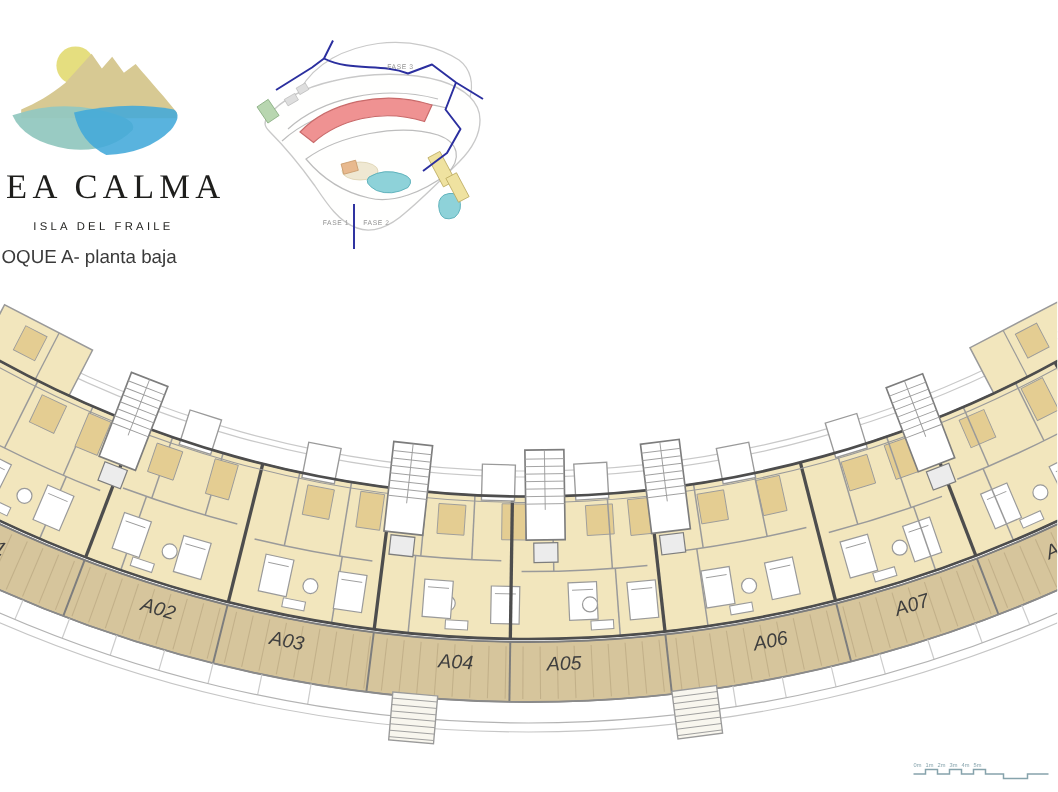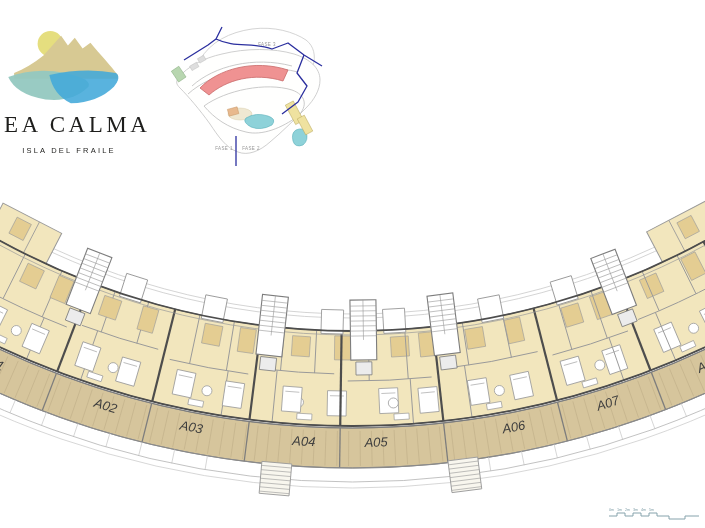--- a/index.html
+++ b/index.html
@@ -24,20 +24,21 @@
 
   <svg class="logo-svg" width="118" height="90" viewBox="0 0 120 92">
     <circle cx="45" cy="16" r="13" fill="#e5de7f"></circle>
     <path d="M8,46 C18,42 28,36 38,28 L56,8 L63,18 L70,10 L78,21 L86,15 C96,27 108,40 114,48 L114,52 L8,52 Z" fill="#d7c993"></path>
     <path d="M2,50 Q30,40 60,46 Q88,52 84,60 Q68,76 40,73 Q10,68 2,50 Z" opacity="0.95" fill="#94c8c0"></path>
     <path d="M44,48 Q80,40 112,46 Q118,50 110,60 Q94,76 66,77 Q48,68 44,48 Z" opacity="0.88" fill="#42a8da"></path>
   </svg>
 
   <div class="brand-name">SEA CALMA</div>
   <div class="brand-sub">ISLA DEL FRAILE</div>
+  <div class="plan-title">OQUE A- planta baja</div>
 
   <svg class="sitemap-svg" width="162" height="148" viewBox="0 0 162 148">
     <path d="M30,36 C40,18 60,8 82,5 C104,2 124,8 136,16 C144,22 146,32 143,42" fill="none" stroke-width="0.8" stroke="#c9c9c9"></path>
     <path d="M8,54 C18,42 34,34 52,30 C76,24 104,24 124,30 C140,35 150,44 150,56 C150,66 144,76 136,84 C124,96 112,108 100,118 C90,127 78,132 68,128 C56,124 48,112 40,100 C30,86 18,72 10,64 C6,60 6,58 8,54 Z" fill="#fffffe" stroke-width="0.9" stroke="#c9c9c9"></path>
     <g fill="none" stroke-width="0.8" stroke="#bdbdbd">
       <path d="M22,62 C44,42 84,32 122,42"></path>
       <path d="M18,70 C42,48 88,38 128,48"></path>
       <path d="M34,82 C56,66 96,58 122,66 C136,71 138,82 128,92 C112,104 92,112 76,108 C58,104 44,94 34,82 Z"></path>
     </g>
     <rect x="4" y="44" width="9" height="13" transform="rotate(-34 8 50)" stroke="#85ab7e" stroke-width="0.5" fill="#b8d6b0"></rect>

